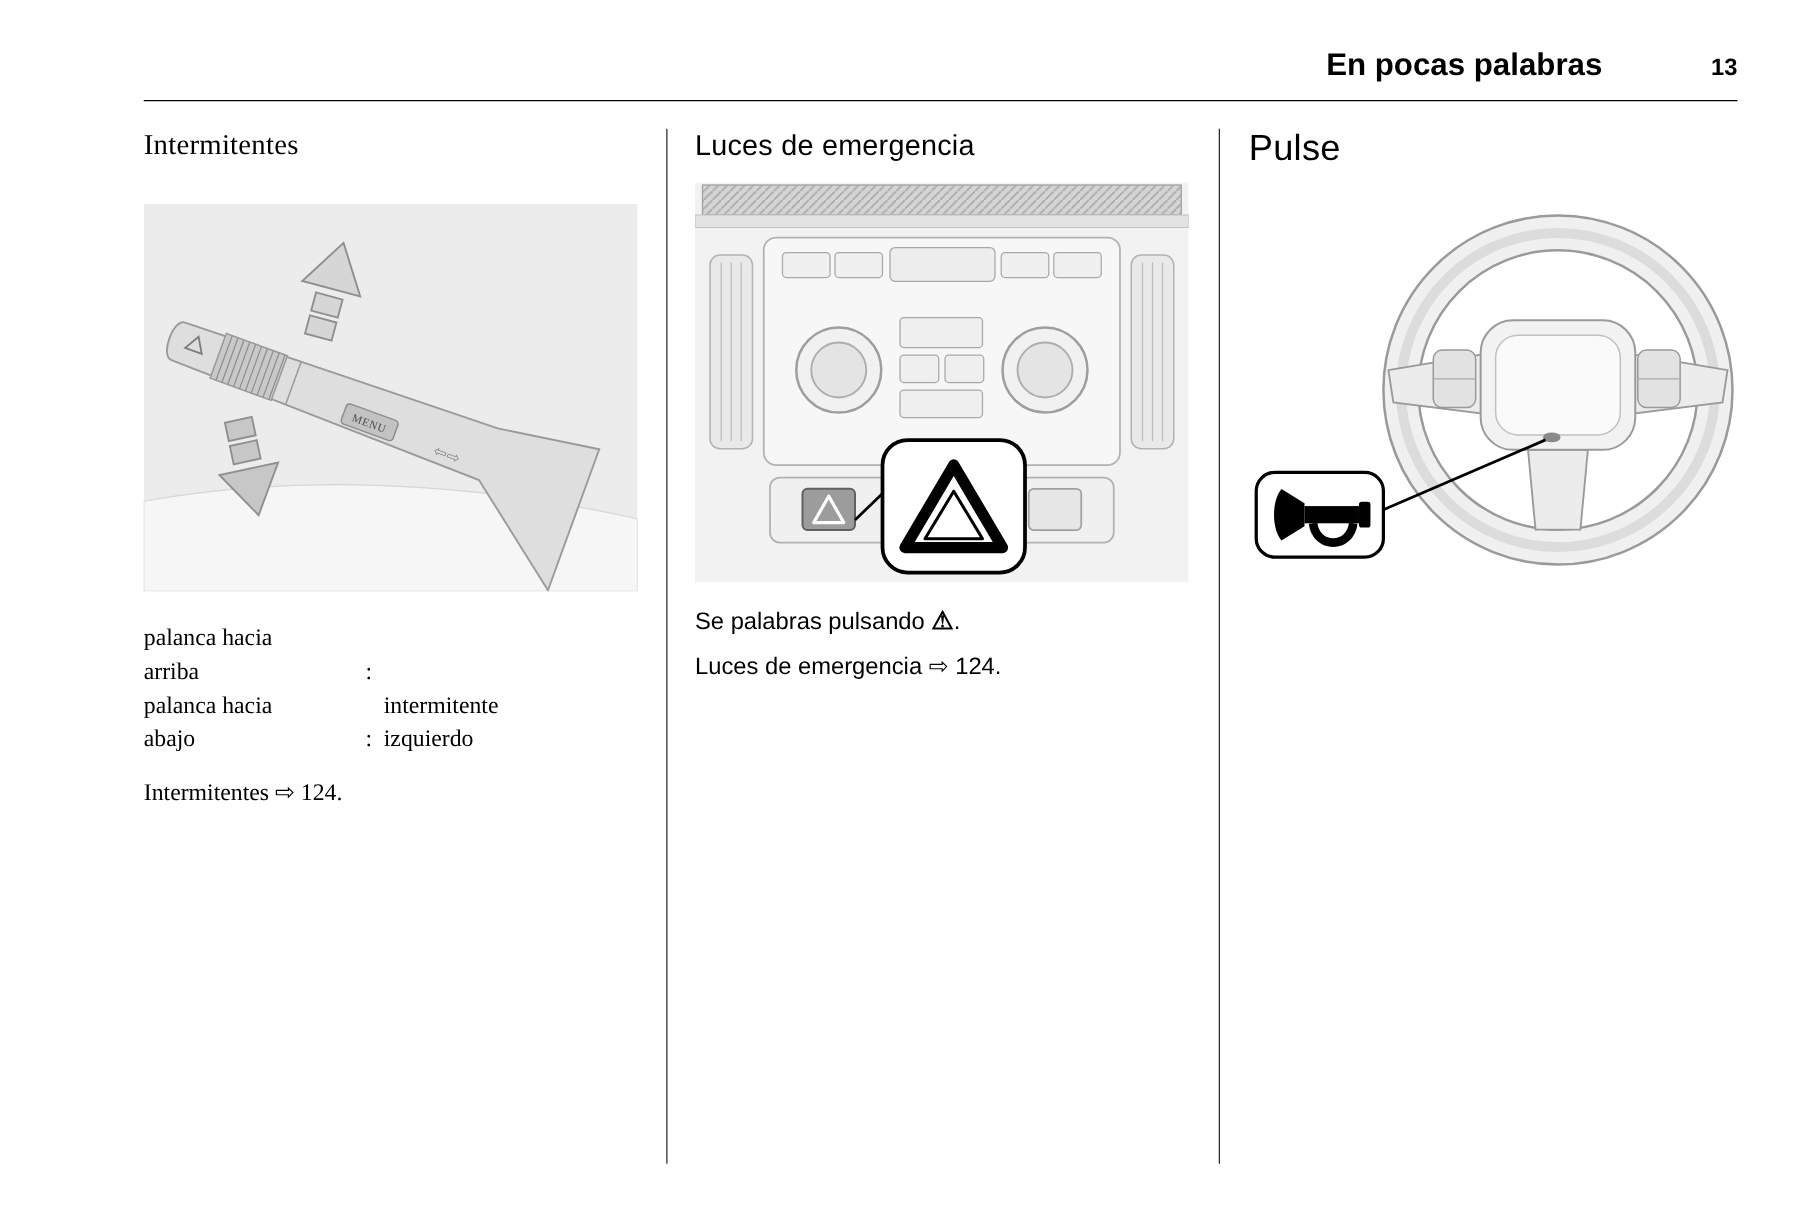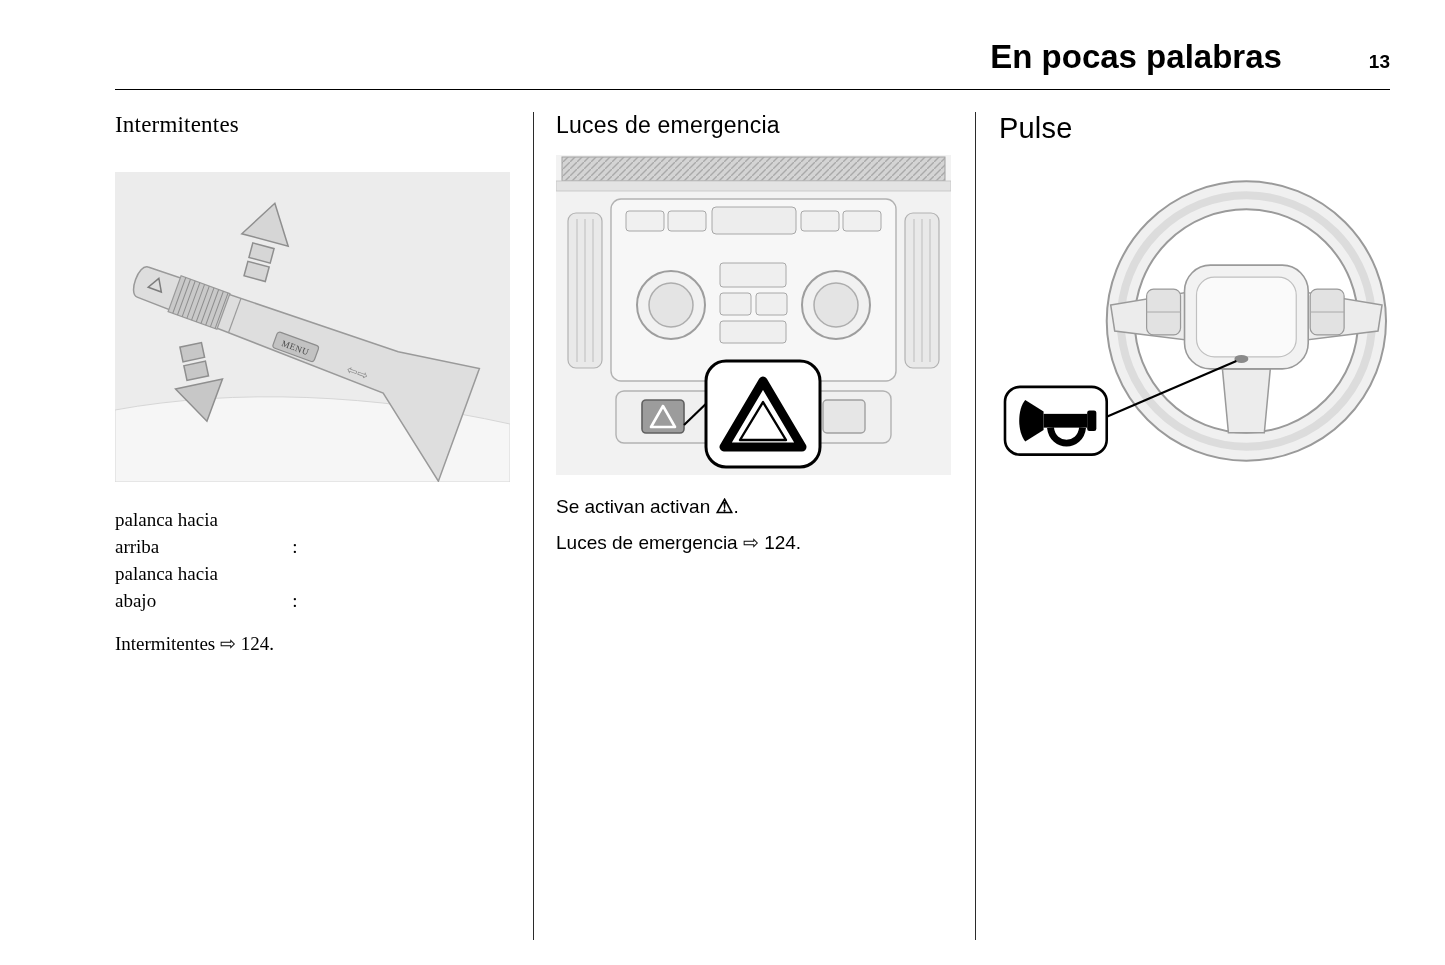--- a/index.html
+++ b/index.html
@@ -2,21 +2,21 @@
 <html><head>
 <meta charset="utf-8">
 <style>
   * { box-sizing: border-box; margin: 0; padding: 0; }
   html, body { width: 1445px; height: 965px; background: #ffffff; color: #000;
     font-family: "Liberation Sans", sans-serif; }
   .page { width: 1445px; height: 965px; padding: 38px 55px 0 115px; }
 
   
   .header { display: flex; justify-content: flex-end; align-items: baseline; gap: 87px; }
-  .chapter-title { font-size: 33px; font-weight: bold; }
+  .chapter-title { font-size: 25px; font-weight: bold; }
   .page-number { font-size: 19px; font-weight: bold; }
   .header-rule { border-bottom: 1px solid #000; margin-top: 13px; }
 
   
   .cols { display: flex; margin-top: 22px; height: 828px; }
   .vdiv { width: 1px; background: #2b2b2b; }
   .c1 { width: 418px; padding-right: 23px; font-family: Liberation Serif, serif; }
   .c2 { width: 441px; padding-left: 22px; padding-right: 24px; }
   .c3 { flex: 1; padding-left: 23px; }
 
@@ -92,20 +92,22 @@
       <div class="body-text mt-c1">
         <div class="dl-row">
           <span class="term">palanca hacia
 arriba</span>
           <span class="colon">:</span>
         </div>
         <div class="dl-row">
           <span class="term">palanca hacia
 abajo</span>
           <span class="colon">:</span>
+          <span class="def">intermitente
+izquierdo</span>
         </div>
       </div>
 
       <p class="body-text ref-line">
         <span>Intermitentes</span>
         <span class="glyph-arrow">⇨</span>
         <span>124.</span>
       </p>
     </div>
 
@@ -153,21 +155,21 @@
         <polygon points="107,251 95,272 119,272" fill="none" stroke="#ffffff" stroke-width="2.6" stroke-linejoin="round"></polygon>
         <rect x="267" y="245" width="42" height="33" rx="4" fill="#e6e6e6" stroke="#a0a0a0" stroke-width="1.4"></rect>
 
         <line x1="128" y1="270" x2="156" y2="243" stroke="#000" stroke-width="2.2"></line>
         <rect x="150" y="206" width="114" height="106" rx="20" fill="#ffffff" stroke="#000000" stroke-width="3"></rect>
         <polygon points="207,226 168,292 246,292" fill="none" stroke="#000000" stroke-width="9" stroke-linejoin="round"></polygon>
         <polygon points="207,247 184,285 230,285" fill="none" stroke="#000000" stroke-width="2.4" stroke-linejoin="round"></polygon>
       </svg>
 
       <p class="body-text mt-c2">
-        <span>Se activan activan</span>
+        <span>Se palabras pulsando</span>
         <span class="glyph-hazard">⚠</span><span>.</span>
       </p>
       <p class="body-text p-gap">
         <span>Luces de emergencia</span>
         <span class="glyph-arrow">⇨</span>
         <span>124.</span>
       </p>
     </div>
 
     <div class="vdiv"></div>

